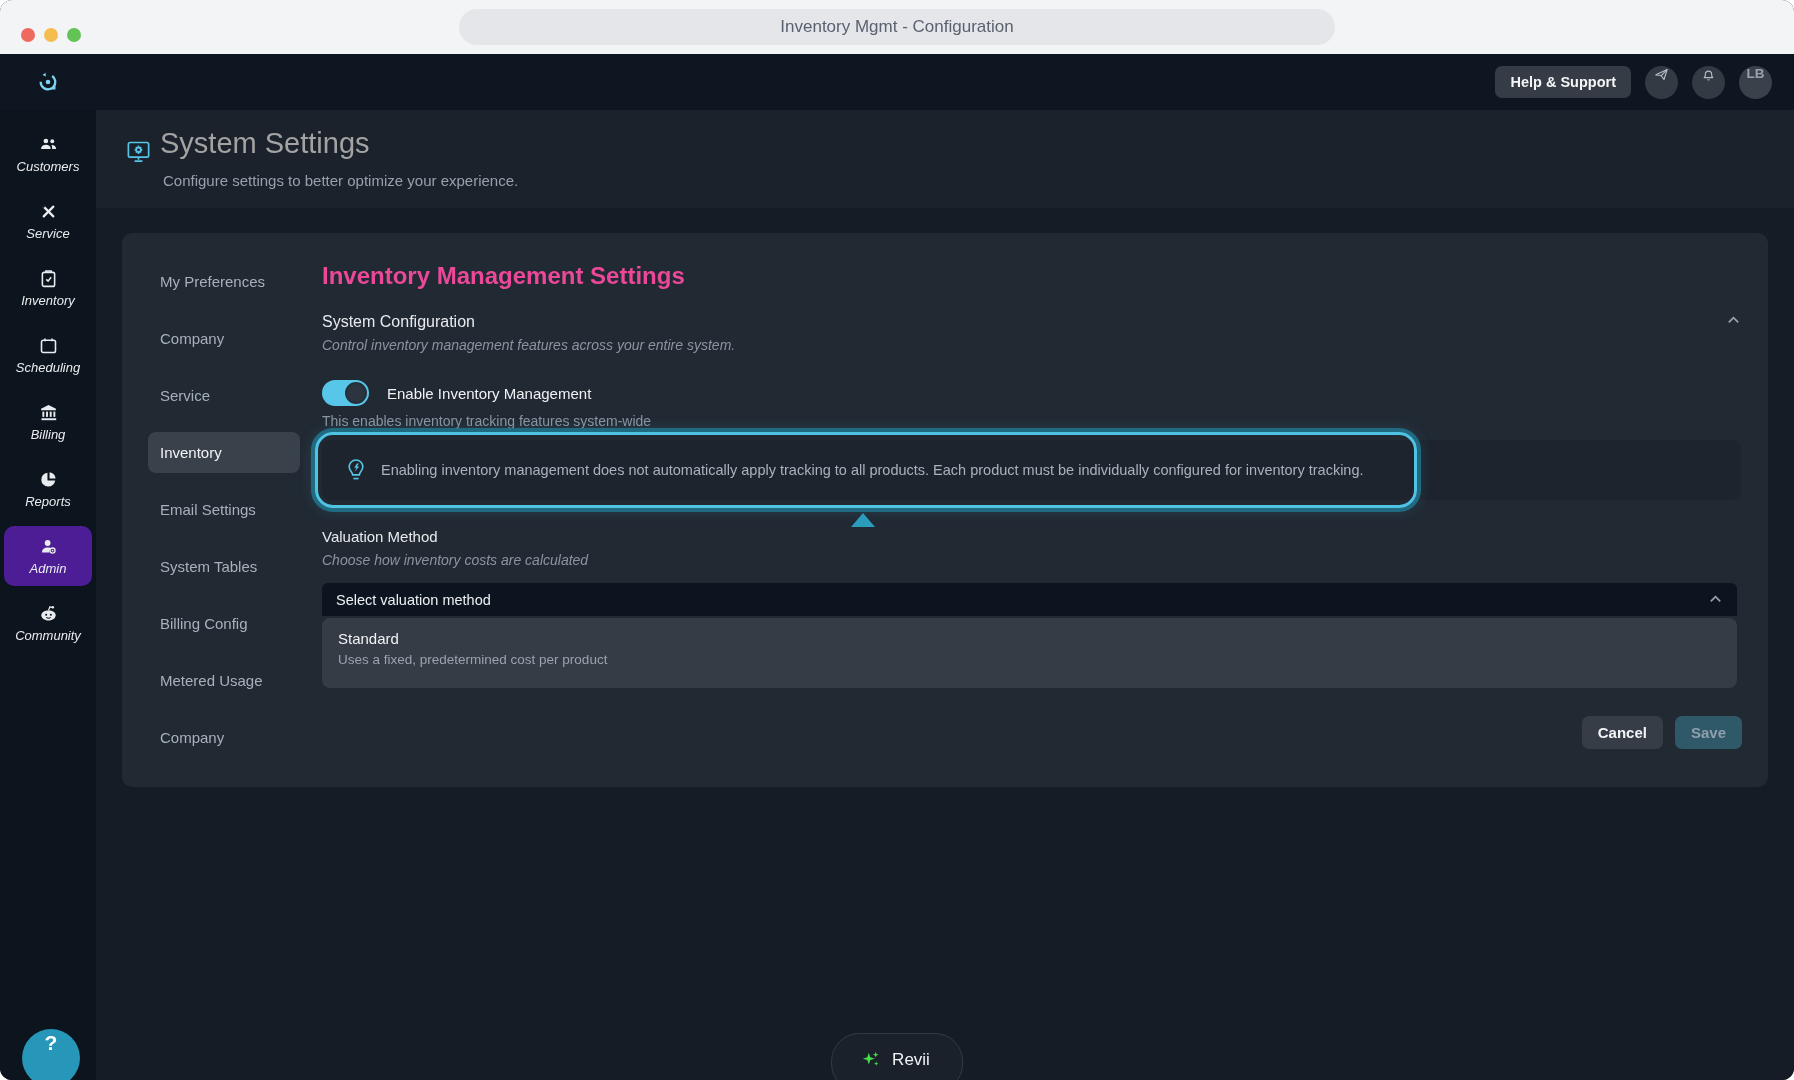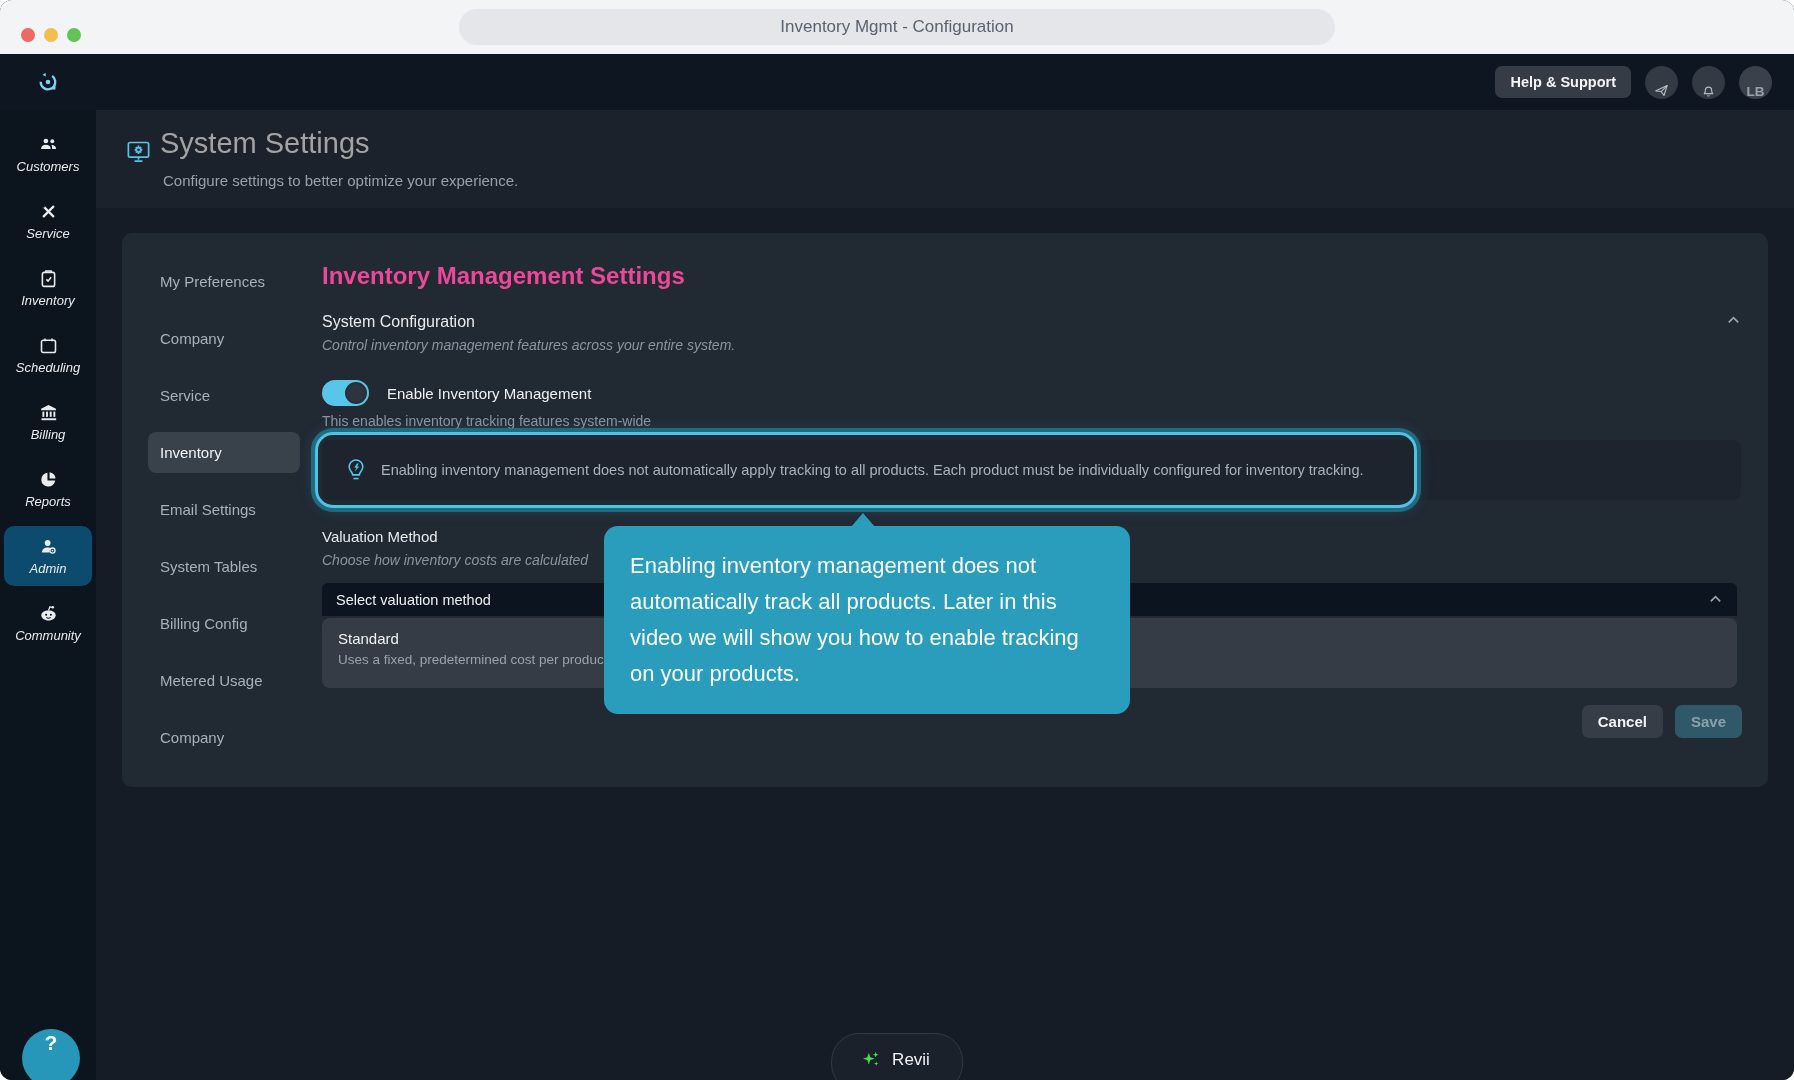--- a/index.html
+++ b/index.html
@@ -30,35 +30,35 @@
     background:#0e1621; display:flex; align-items:center;
   }
   .logo { margin-left:36px; width:24px; height:24px; }
   .header-right { position:absolute; right:22px; top:0; height:56px; display:flex; align-items:center; gap:14px; }
   .help-btn {
     background:#363c45; color:#f3f5f7; border:none; border-radius:7px;
     font-family:inherit; font-weight:bold; font-size:14.5px; padding:8px 15px; cursor:pointer;
   }
   .circle-btn {
     width:33px; height:33px; border-radius:50%; background:#343a43;
-    display:flex; align-items:flex-end; justify-content:center; cursor:pointer;
+    display:flex; align-items:flex-start; justify-content:center; cursor:pointer;
   }
   .avatar { background:#3a414b; color:#99a2ac; font-size:13.5px; font-weight:bold; }
 
   
   .sidebar {
     position:absolute; left:0; top:110px; width:96px; height:970px;
     background:#0c141d; display:flex; flex-direction:column; align-items:center; padding-top:14px;
   }
   .side-item {
     width:88px; height:60px; margin-bottom:7px; border-radius:10px;
     display:flex; flex-direction:column; align-items:center; justify-content:center; gap:4px;
     cursor:pointer; color:#e9ecef;font-style:italic;
   }
-  .side-item.active { background:#0c4a6e; }
+  .side-item.active { background:#4c1d95; }
   .side-item .lbl { font-size:13px; }
   .side-item svg { width:21px; height:21px; }
 
   
   .pageheader {
     position:absolute; left:96px; top:110px; width:1698px; height:98px; background:#1b222c;
   }
   .ph-icon { position:absolute; left:29px; top:28px; width:27px; height:27px; }
   .ph-title { position:absolute; left:64px; top:17px; color:#a3a3a3; font-size:29px; font-weight:400; }
   .ph-sub { position:absolute; left:67px; top:62px; color:#98a1ab; font-size:15px; }
@@ -119,21 +119,21 @@
   .select-value { color:#eef1f3; font-size:14.5px; flex:1; }
   .select-box svg, .sec-chevron svg { width:15px; height:15px; }
 
   .dropdown {
     position:absolute; left:200px; top:385px; width:1415px; height:70px;
     background:#353c46; border-radius:8px; padding:12px 0 0 16px; cursor:pointer;
   }
   .opt-title { color:#f0f2f4; font-size:15px; }
   .opt-desc { color:#9aa3ad; font-size:13.5px; margin-top:5px; }
 
-  .actions { position:absolute; left:0; top:472px; width:1620px; display:flex; justify-content:flex-end; gap:12px; }
+  .actions { position:absolute; left:0; top:483px; width:1620px; display:flex; justify-content:flex-end; gap:12px; }
   .btn { border:none; border-radius:7px; font-family:inherit; font-weight:bold; font-size:15px; padding:8px 16px; cursor:pointer; }
   .btn-cancel { background:#363d47; color:#f2f4f6; }
   .btn-save { background:#2f5869; color:#8da0ac; }
 
   
   .coach {
     position:absolute; left:604px; top:526px; width:526px;
     background:#2b9dbc; border-radius:14px; padding:22px 26px;
     color:#fdfefe; font-size:22px; line-height:36px;
   }
@@ -347,21 +347,20 @@
       </div>
     </div>
 
     <div class="actions">
       <button class="btn btn-cancel">Cancel</button>
       <button class="btn btn-save">Save</button>
     </div>
   </div>
 
   <div class="coach-arrow"></div>
-  <div class="coach">Enabling inventory management does not automatically track all products. Later in this video we will show you how to enable tracking on your products.</div>
 
   <div class="help-bubble">
     <span>?</span>
   </div>
 
   <div class="assistant">
     <svg viewBox="0 0 24 24" fill="#45e04a">
       <path d="M9.5 4l1.6 4.9L16 10.5l-4.9 1.6L9.5 17l-1.6-4.9L3 10.5l4.9-1.6z"></path>
       <path d="M17 3l.8 2.4 2.4.8-2.4.8L17 9.4l-.8-2.4-2.4-.8 2.4-.8z"></path>
       <path d="M17.6 13.6l.6 1.8 1.8.6-1.8.6-.6 1.8-.6-1.8-1.8-.6 1.8-.6z"></path>

